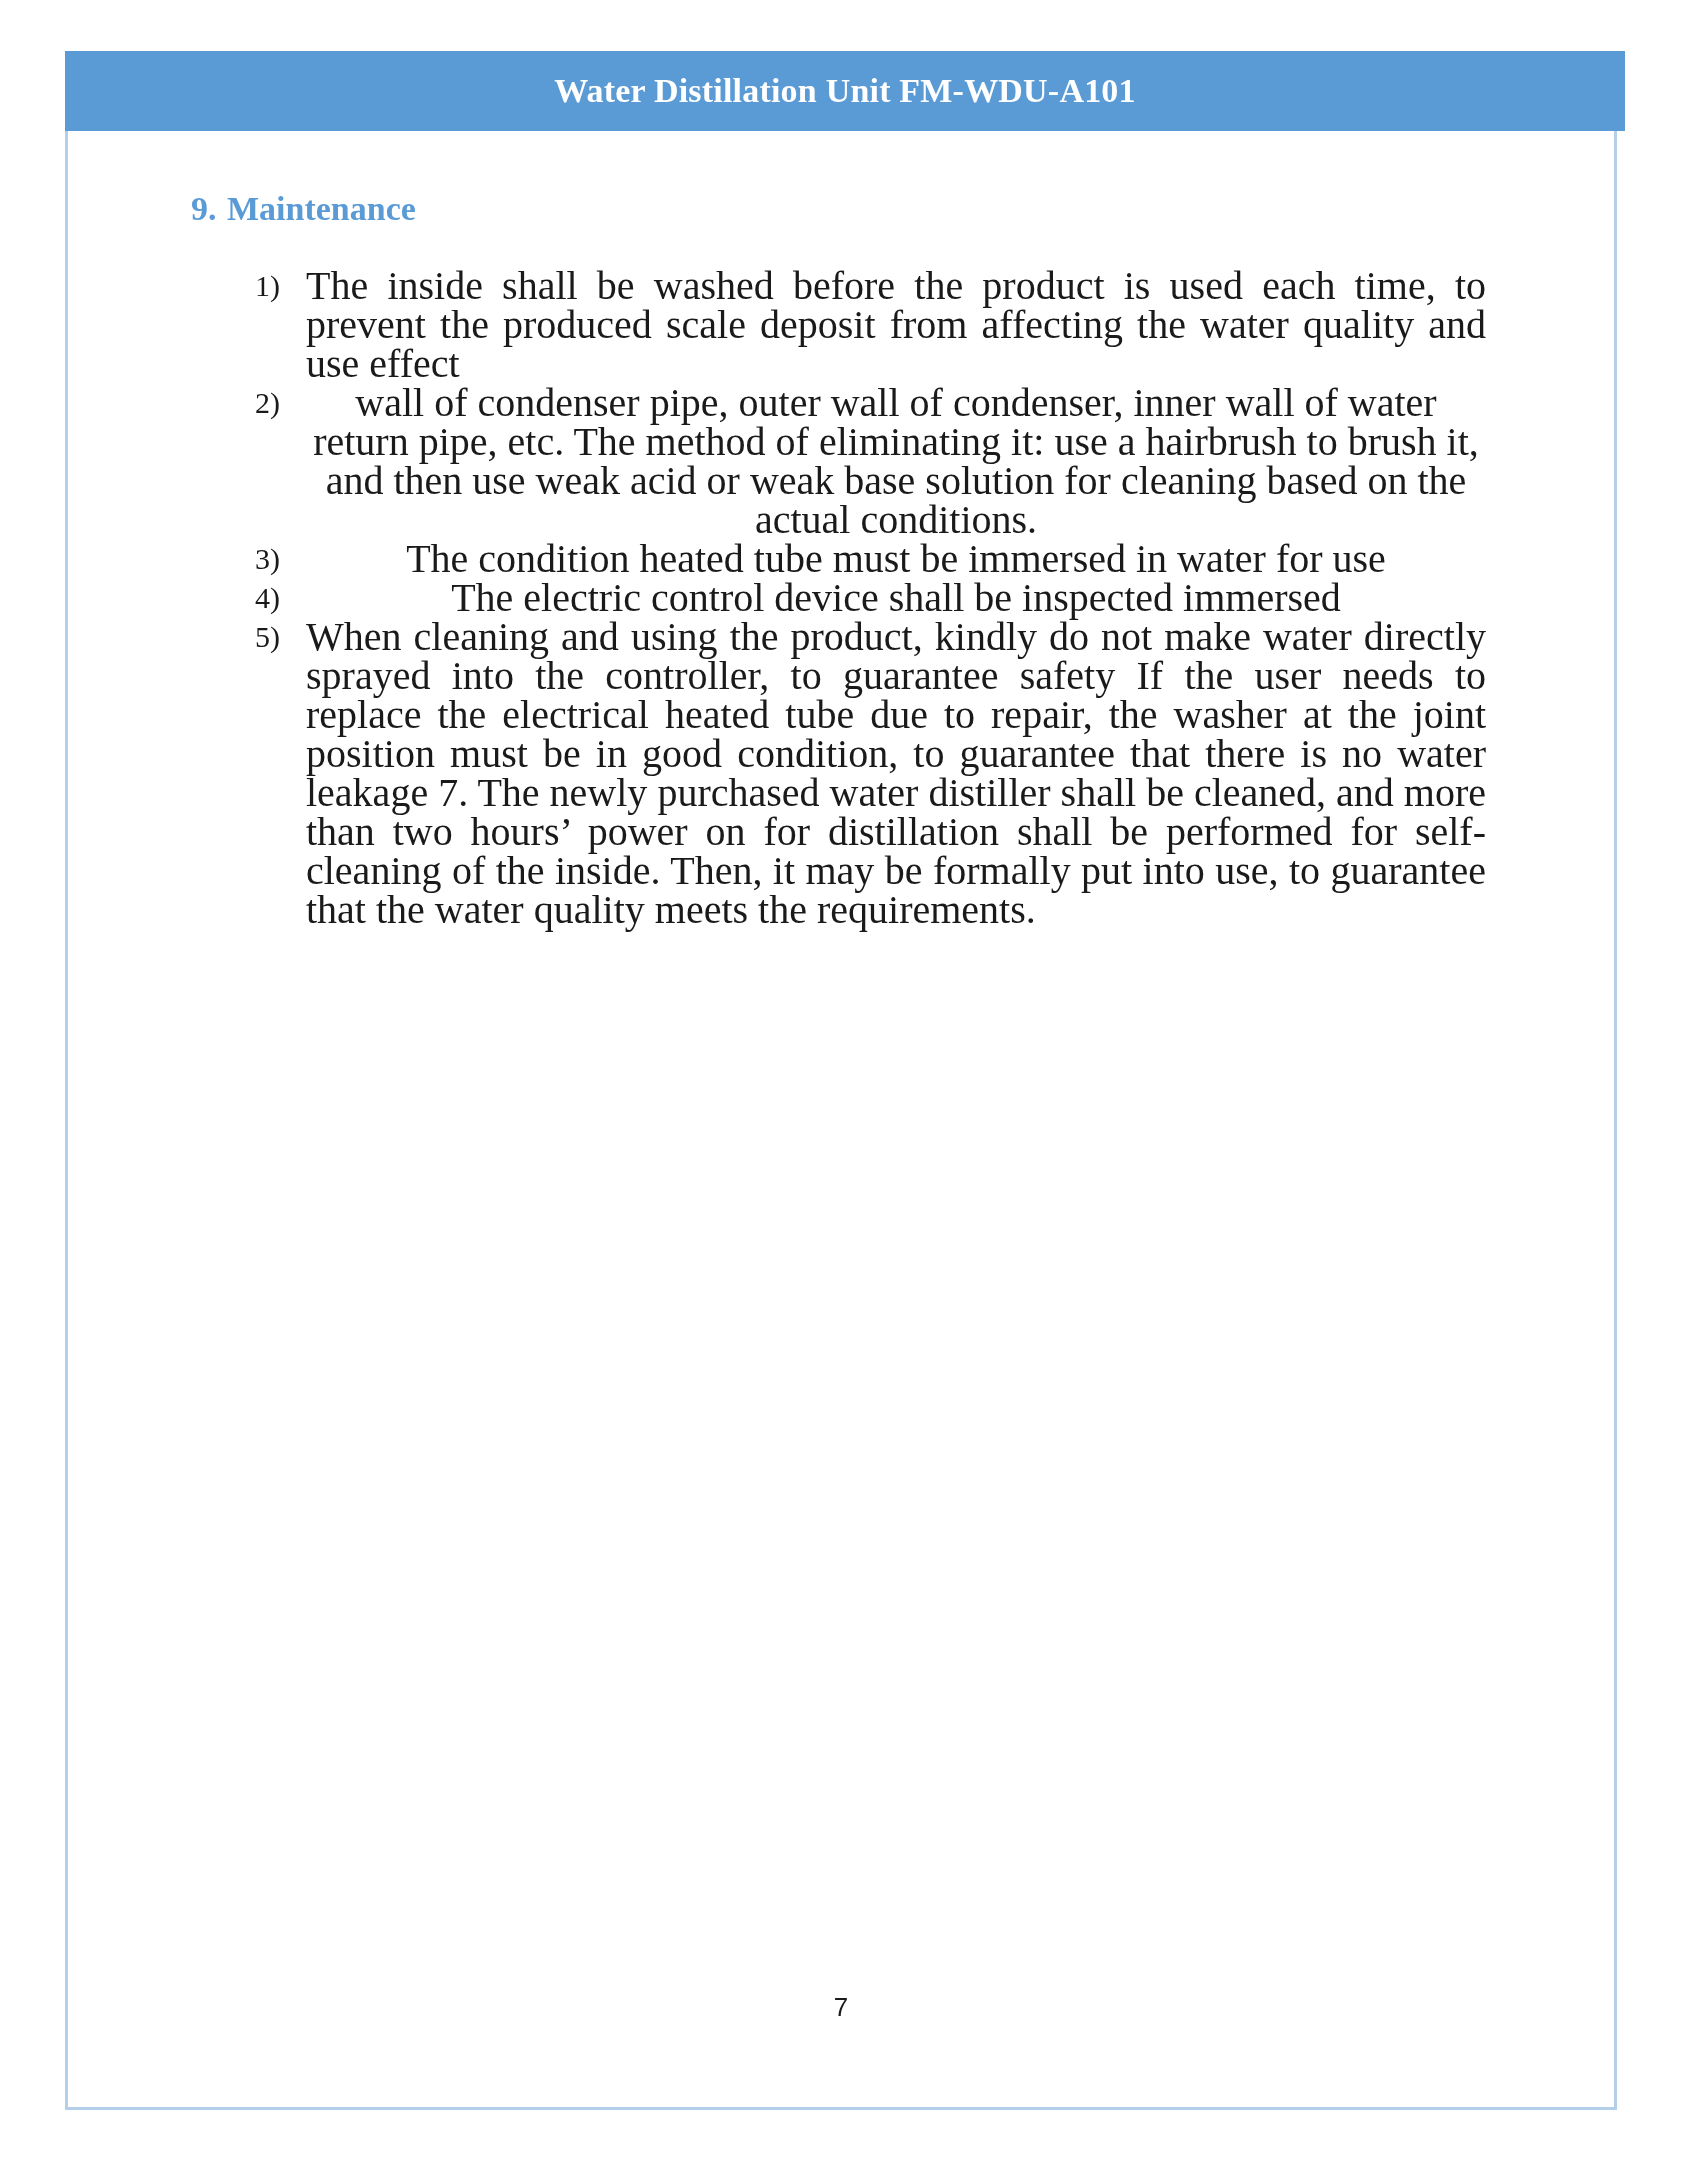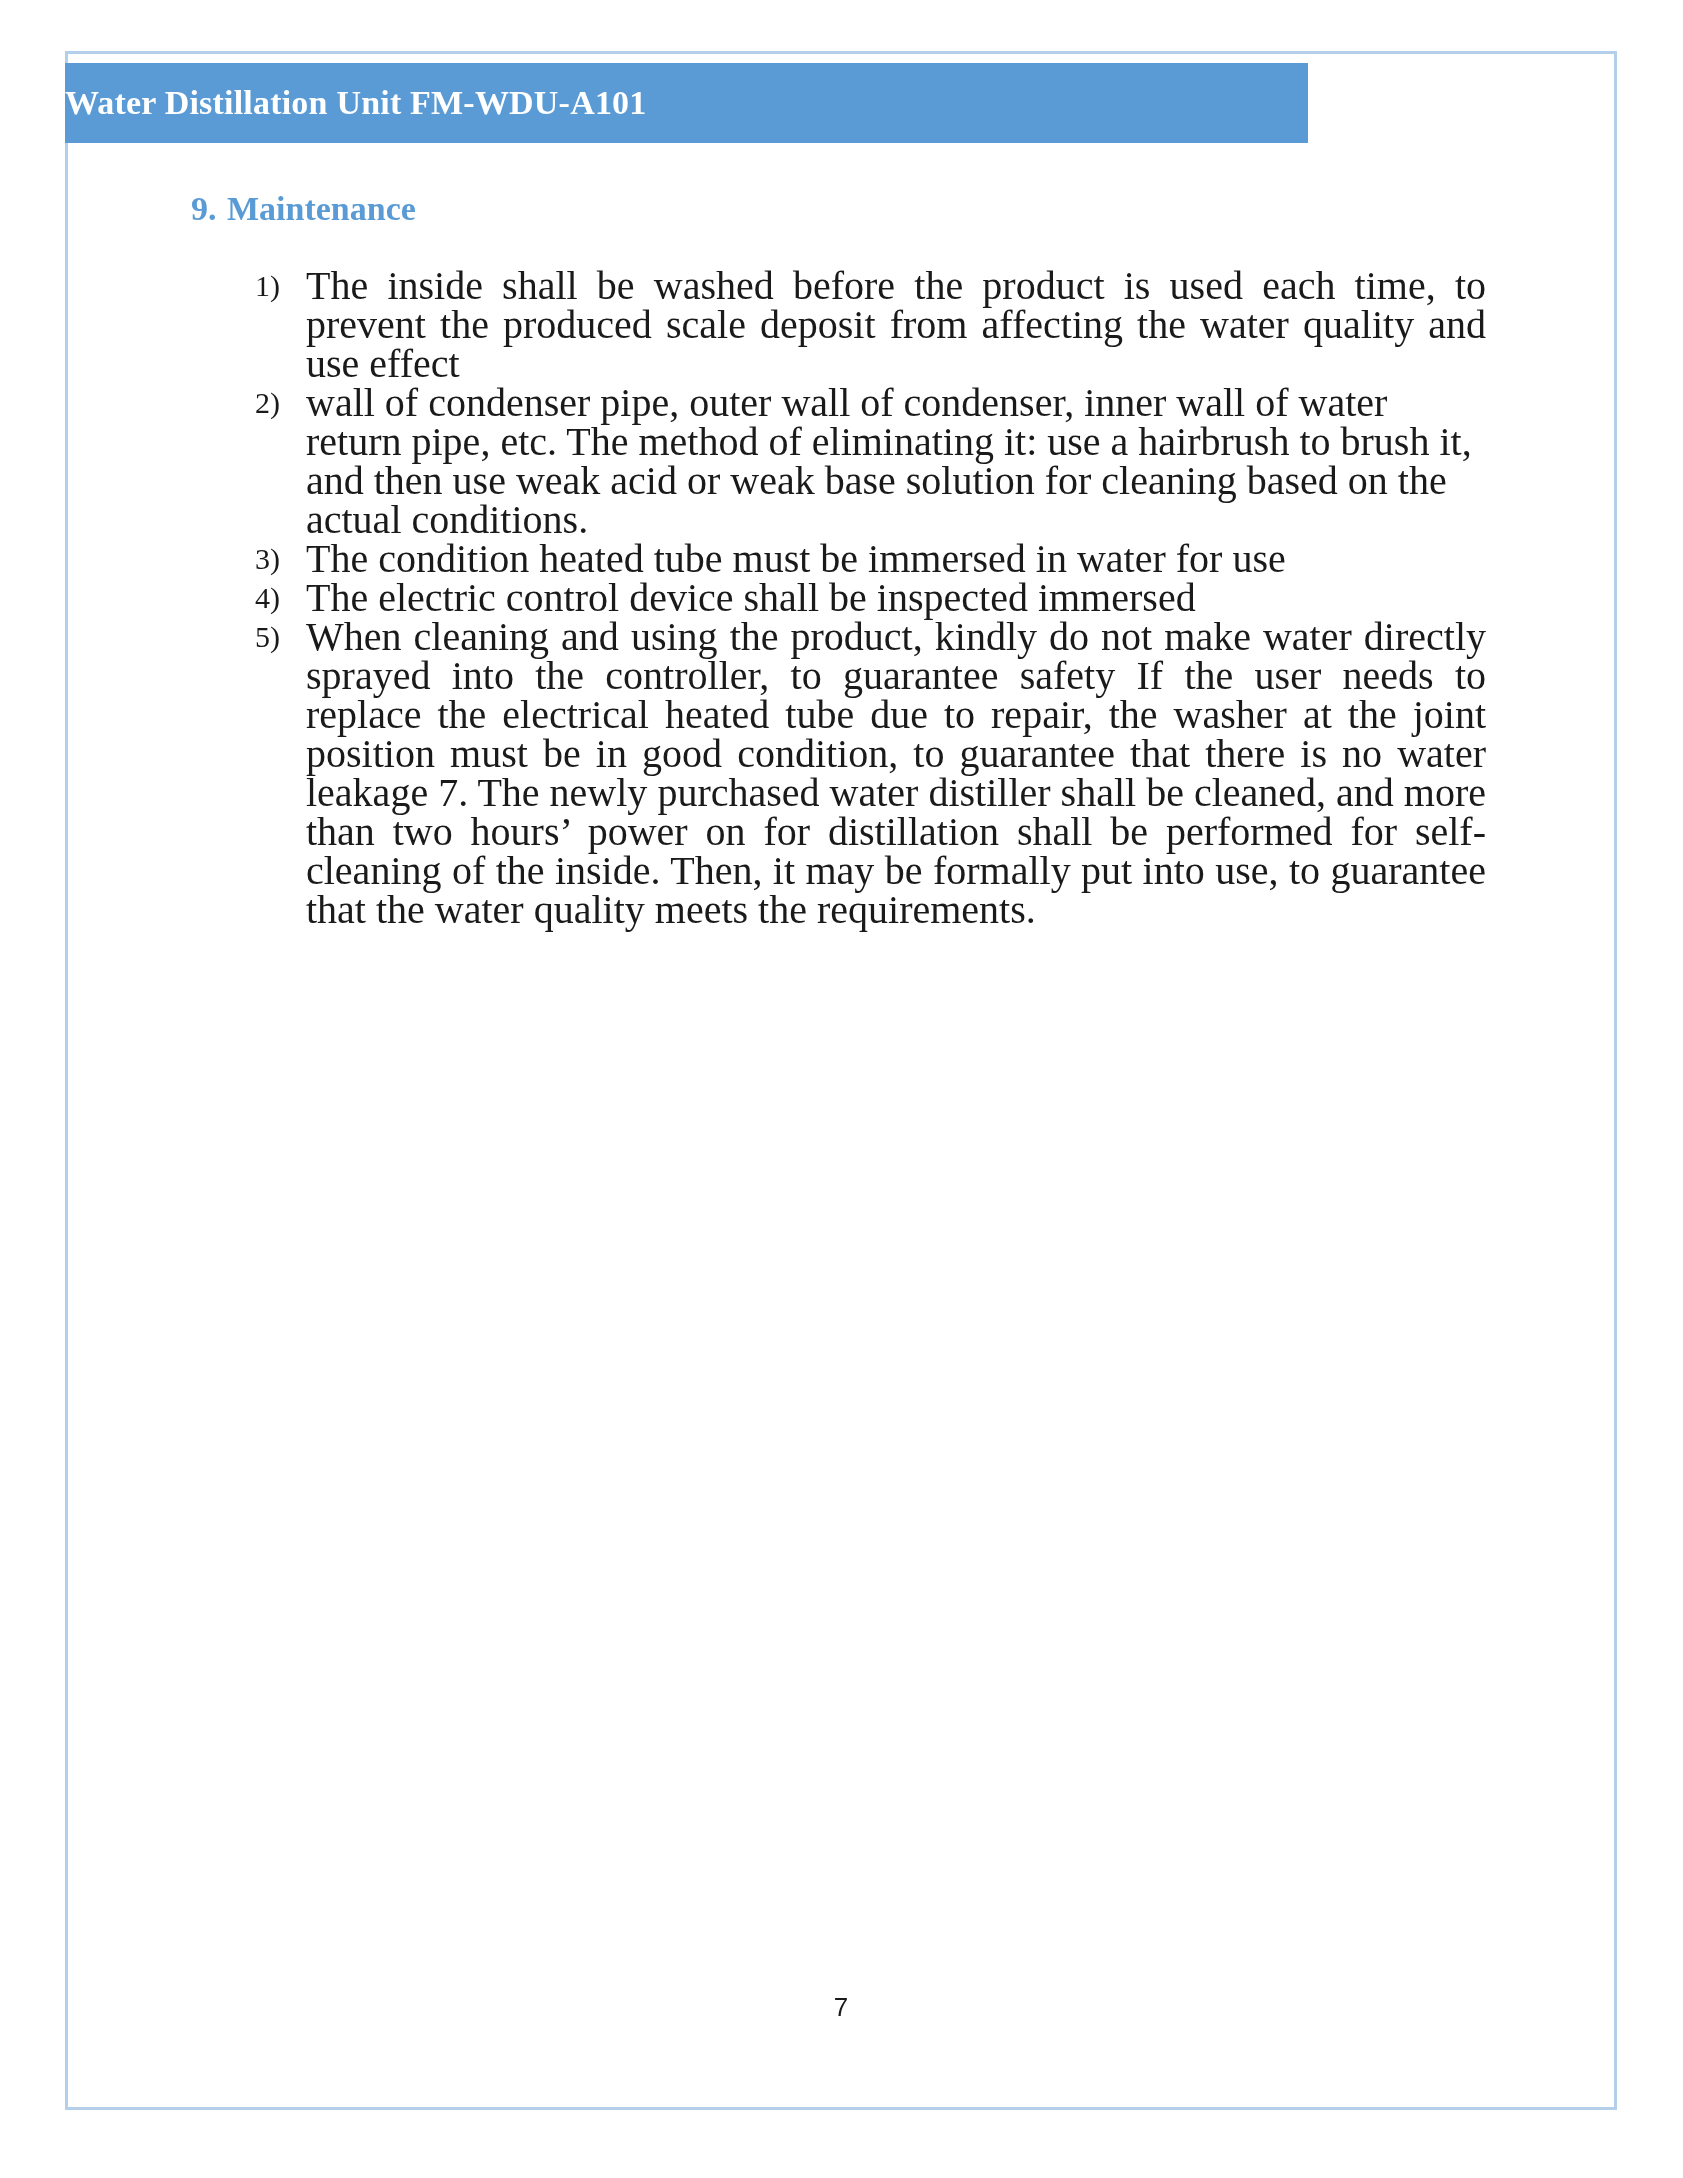--- a/index.html
+++ b/index.html
@@ -27,28 +27,27 @@
     border: 3px solid #b4cfe9;
     box-sizing: border-box;
     background: #ffffff;
   }
 
   
   .header-band {
     position: absolute;
     left: 65px;
     top: 51px;
-    width: 1243px;
+    width: 1560px;
     height: 80px;
     background: #5b9bd5;
     box-sizing: border-box;
     display: flex;
     align-items: center;
-    justify-content: flex-start;
-    margin-top: 12px;
+    justify-content: center;
   }
 
   .header-title {
     color: #ffffff;
     font-family: "Liberation Serif", "DejaVu Serif", serif;
     font-weight: bold;
     font-size: 34px;
     letter-spacing: 0.2px;
     white-space: nowrap;
     line-height: 1;
@@ -111,21 +110,21 @@
     flex: 1 1 auto;
     text-align: justify;
     text-justify: inter-word;
     font-size: 40px;
     line-height: 39px;
     color: #1a1a1a;
     hyphens: none;
   }
 
   .list-text.no-justify {
-    text-align: left;
+    text-align: center;
   }
 
   .page-number {
     position: absolute;
     left: 0;
     top: 1857px;
     width: 1546px;
     text-align: center;
     font-family: "Liberation Sans", "DejaVu Sans", sans-serif;
     font-size: 26px;

